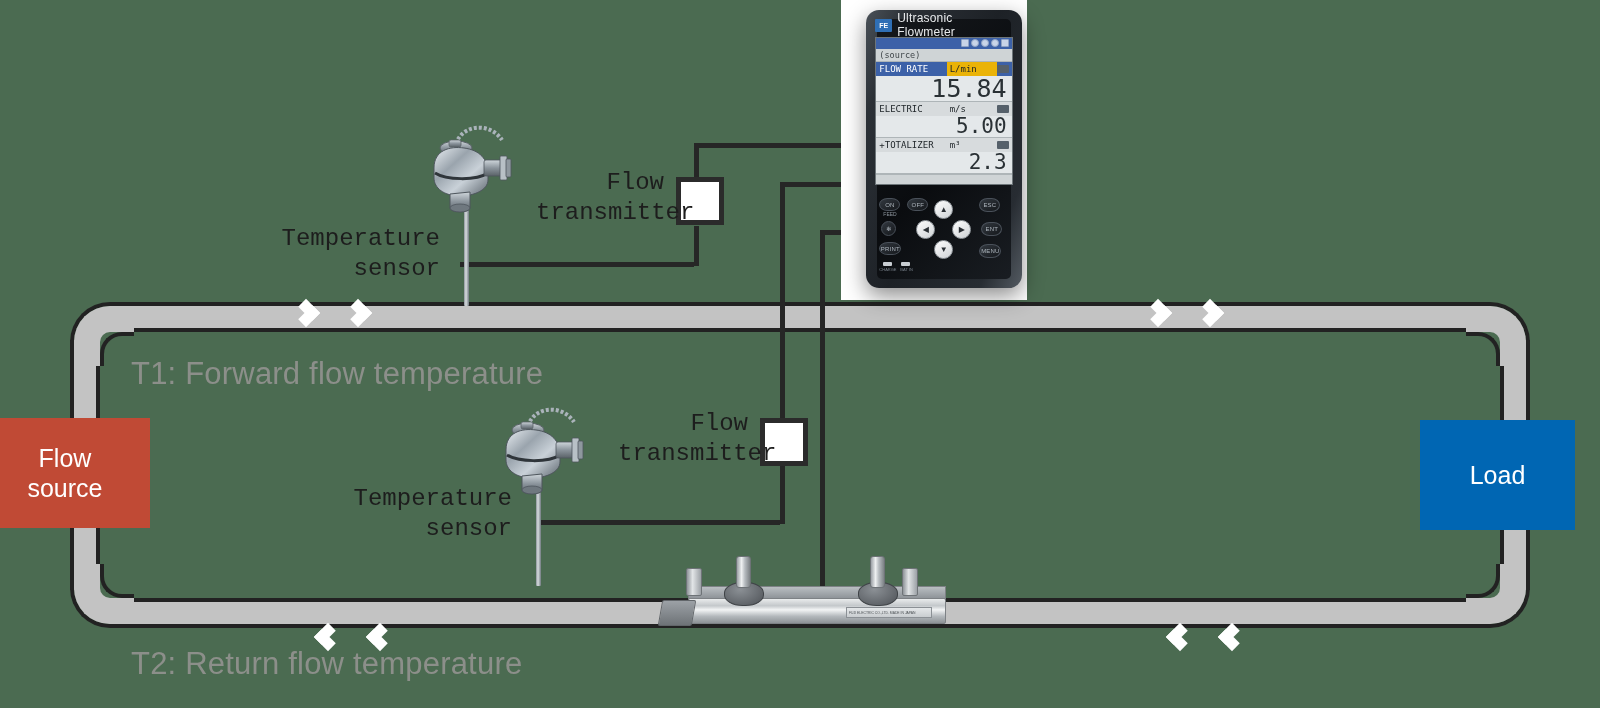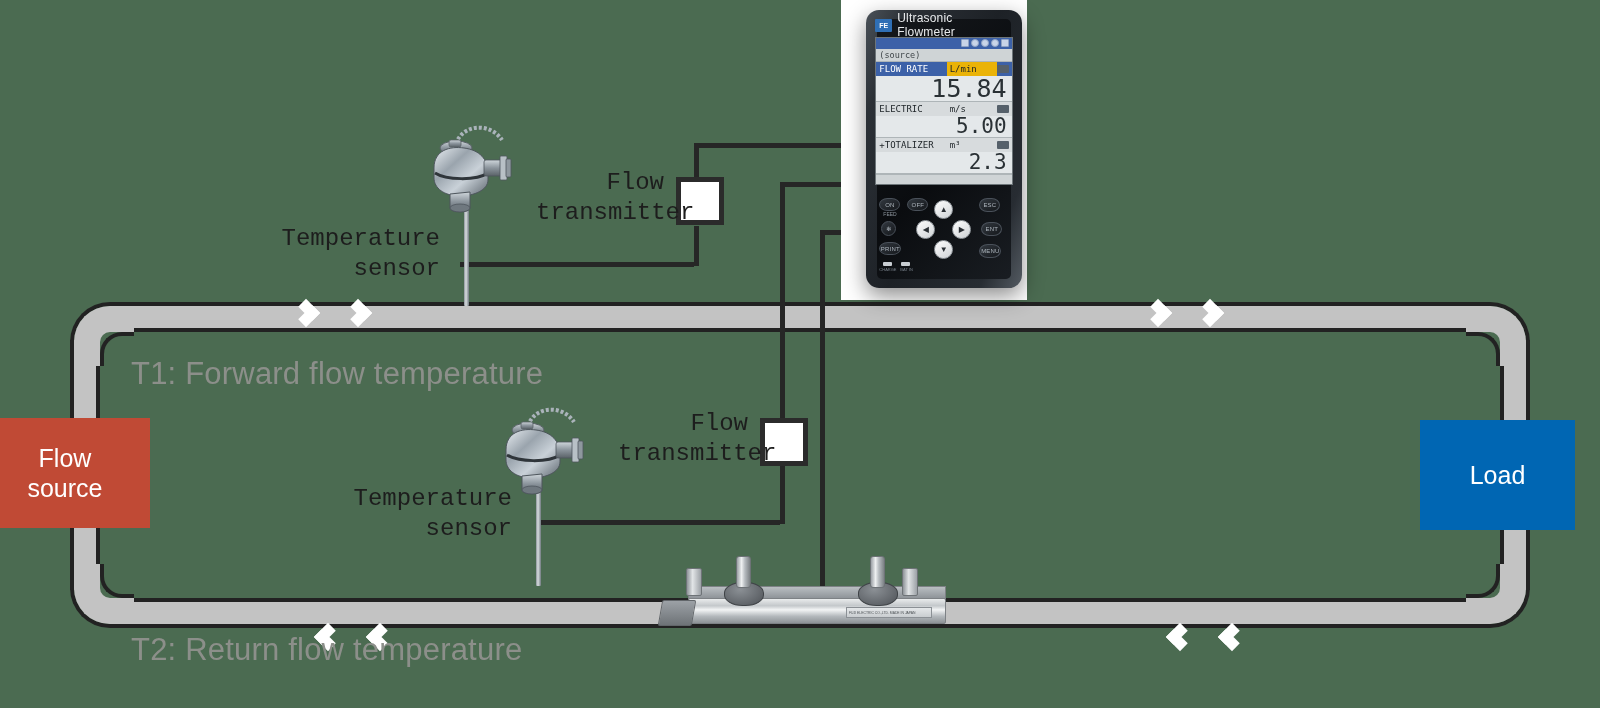--- a/index.html
+++ b/index.html
@@ -299,21 +299,21 @@
       <i></i>
     </div>
   <div class="chev left" style="left:1170px; top:627px;">
       <i></i>
     </div>
   <div class="chev left" style="left:1222px; top:627px;">
       <i></i>
     </div>
 
   <div class="pipe-label" style="left:131px; top:356px;">T1: Forward flow temperature</div>
-  <div class="pipe-label" style="left:131px; top:632px;">T2: Return flow temperature</div>
+  <div class="pipe-label" style="left:131px; top:646px;">T2: Return flow temperature</div>
 
   <div class="endbox" id="heat-source-box" style="left:-20px; top:418px; width:170px; height:110px;">
     <div>
       <div>Flow</div>
       <div>source</div>
     </div>
   </div>
 
   <div class="endbox" id="load-box" style="left:1420px; top:420px; width:155px; height:110px;">
     <div>Load</div>

